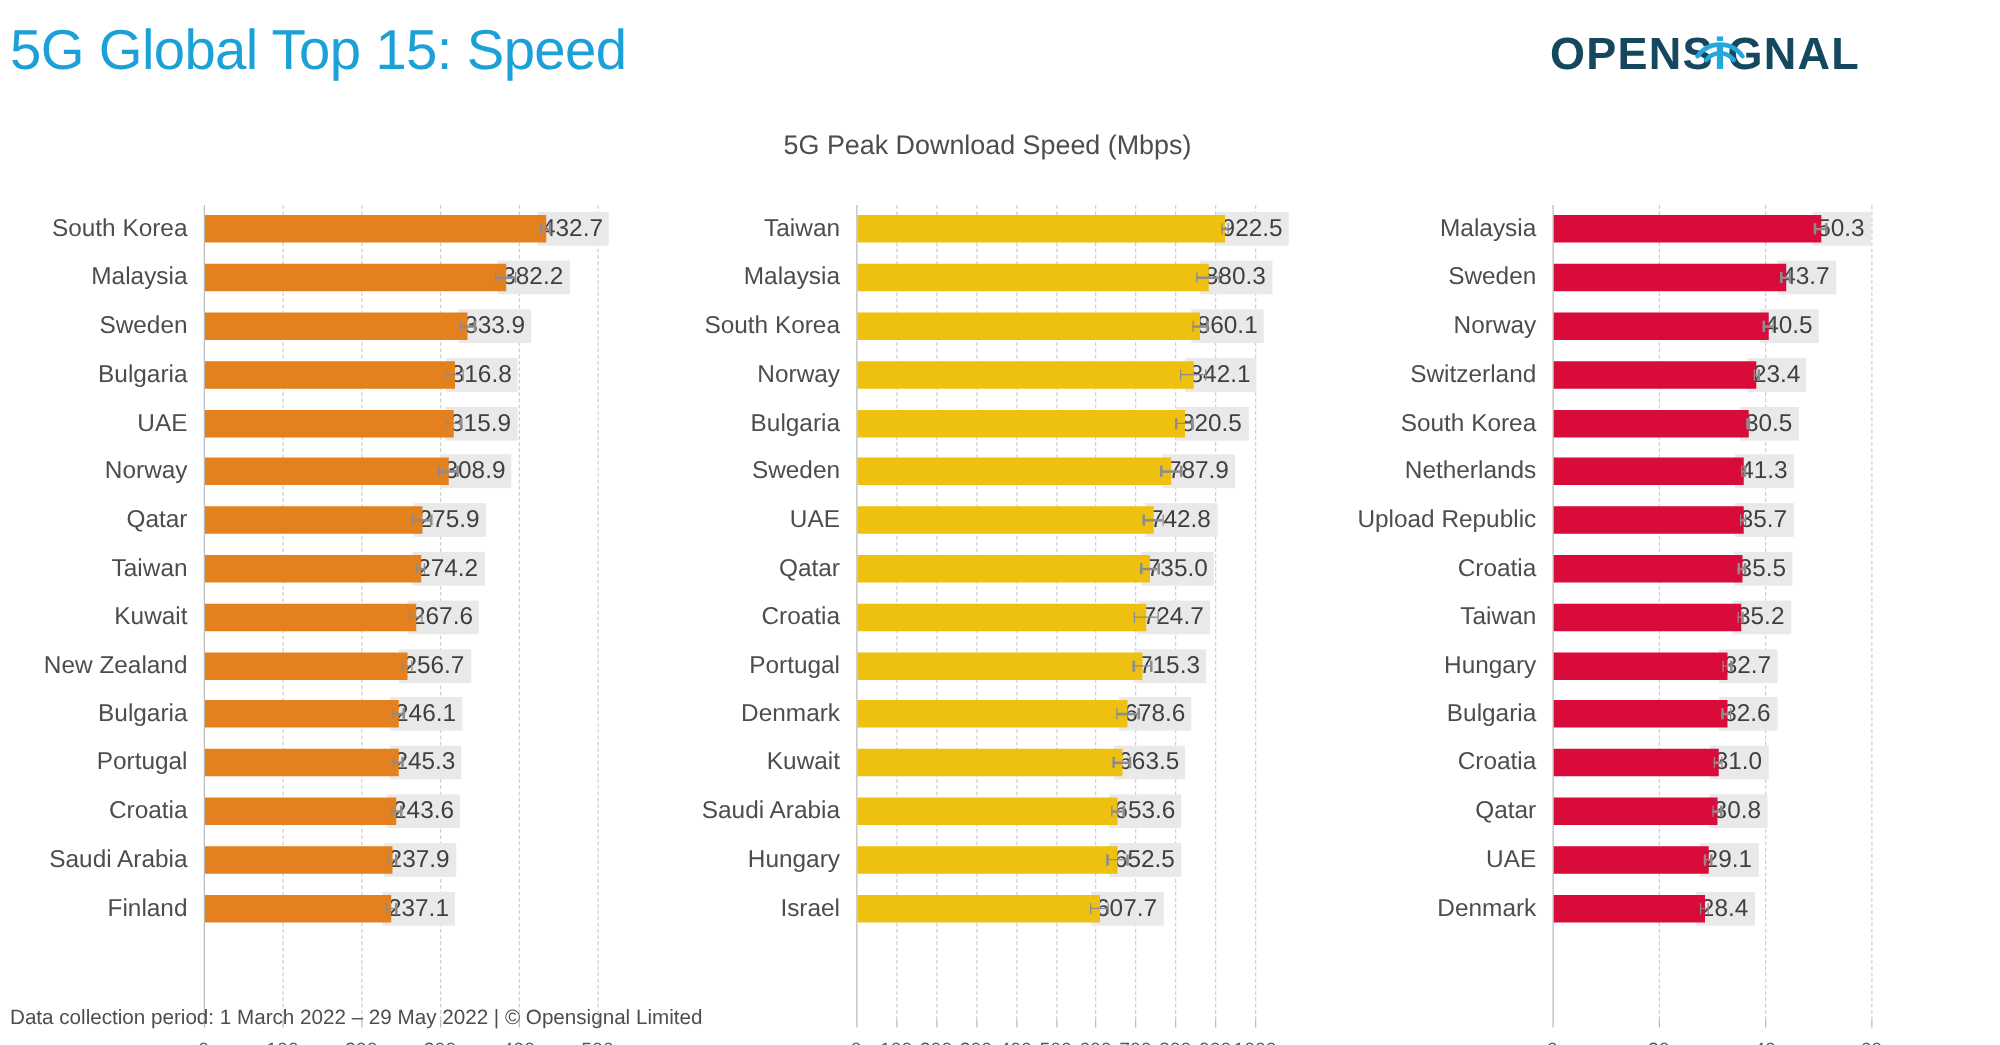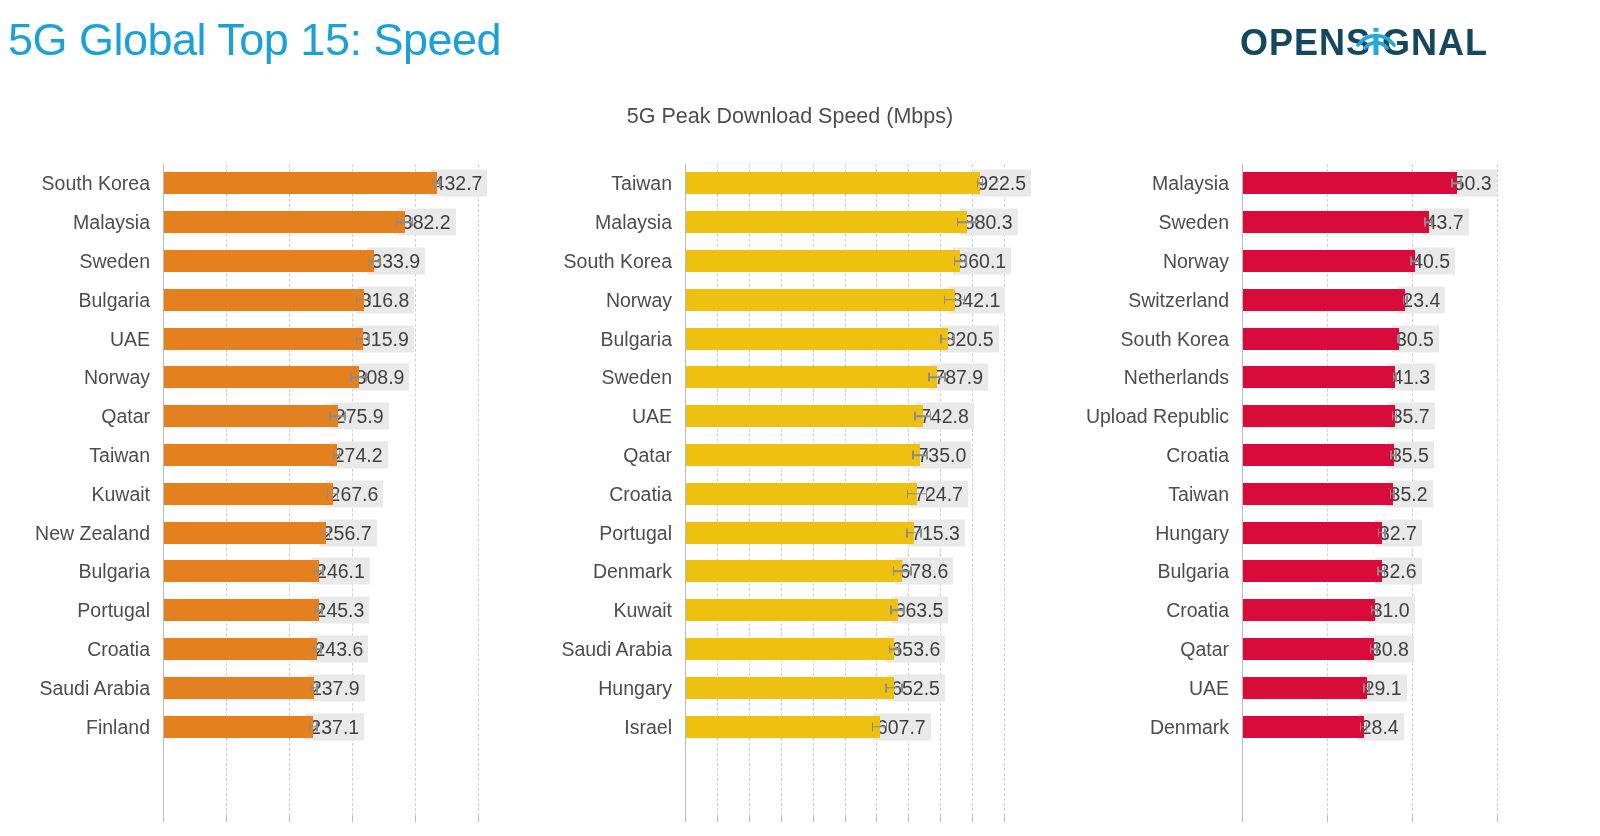--- a/index.html
+++ b/index.html
@@ -432,13 +432,14 @@
           <div class="errcap" style="left: 126.225px; top: 523.8px;"></div>
           <div class="val-label" style="left: 114.7px; top: 562.6px;">28.4</div>
           <div class="bar" style="left: 1px; top: 562.6px; width: 120.7px; height: 22px; background: rgb(216, 11, 58);"></div>
           <div class="errbar" style="left: 117.725px; width: 5.95px; top: 562.6px;"></div>
           <div class="errcap" style="left: 117.725px; top: 562.6px;"></div>
           <div class="errcap" style="left: 123.675px; top: 562.6px;"></div>
         </div>
       </div>
     </div>
 
+  <div class="footer">Data collection period: 1 March 2022 – 29 May 2022 |  © Opensignal Limited</div>
 </div>
 
 </body></html>

